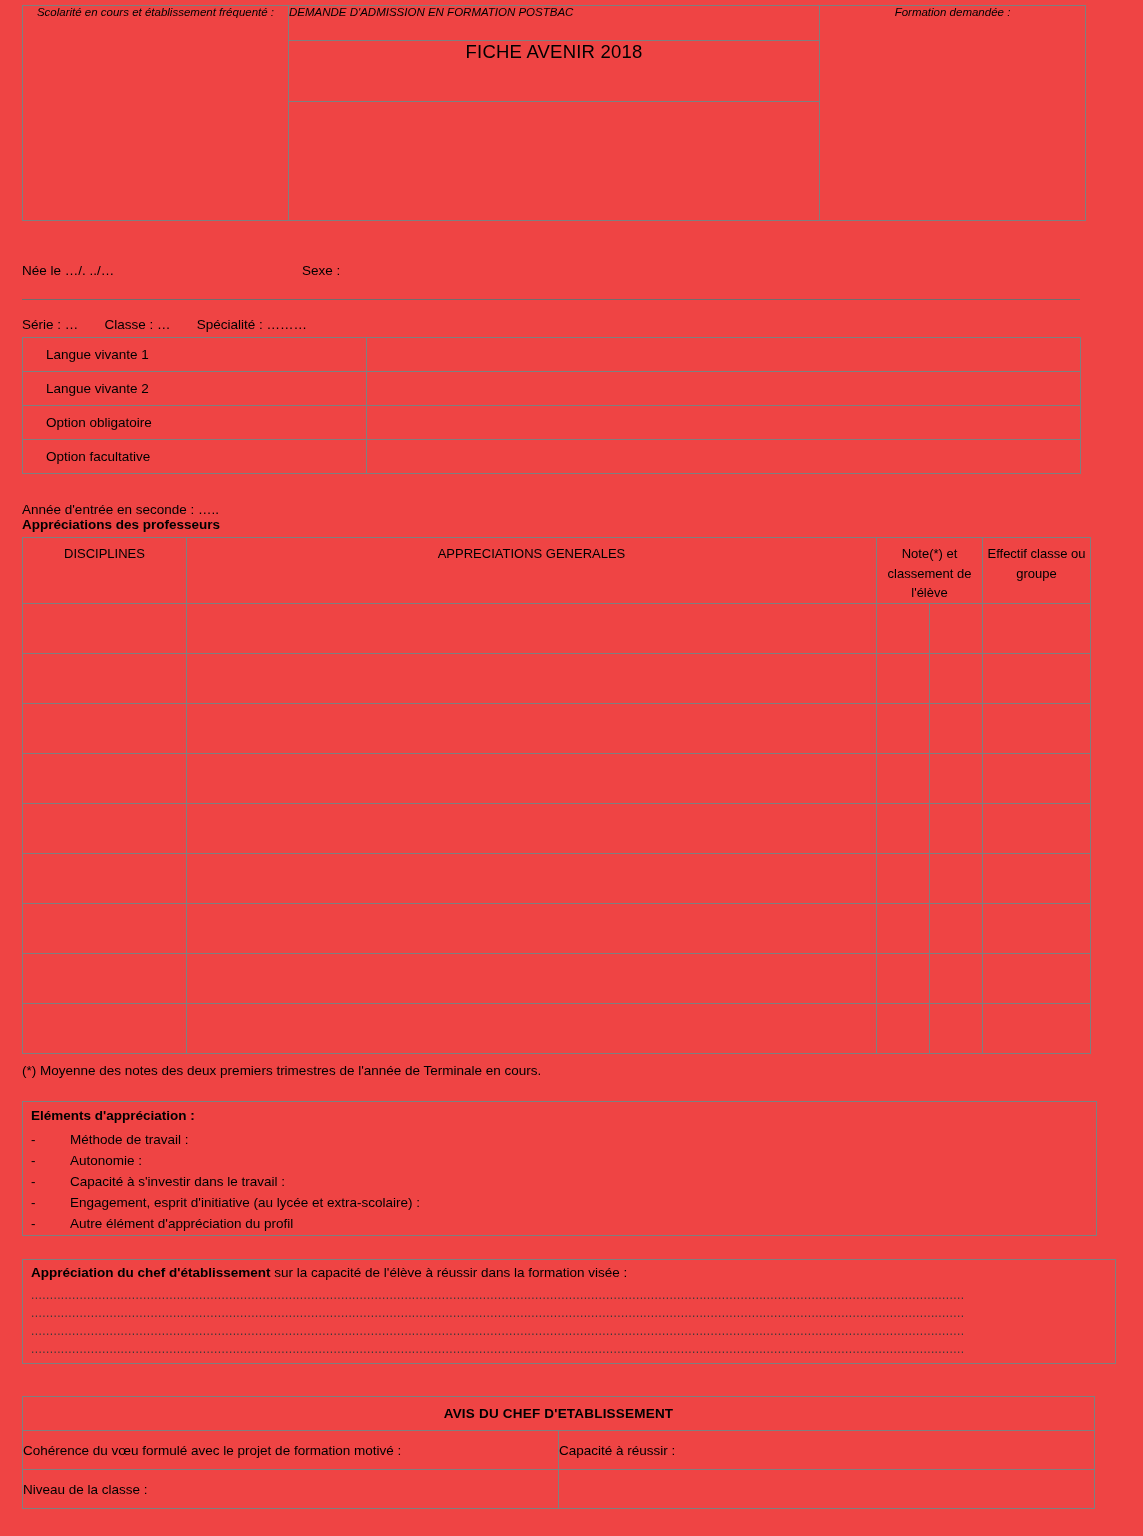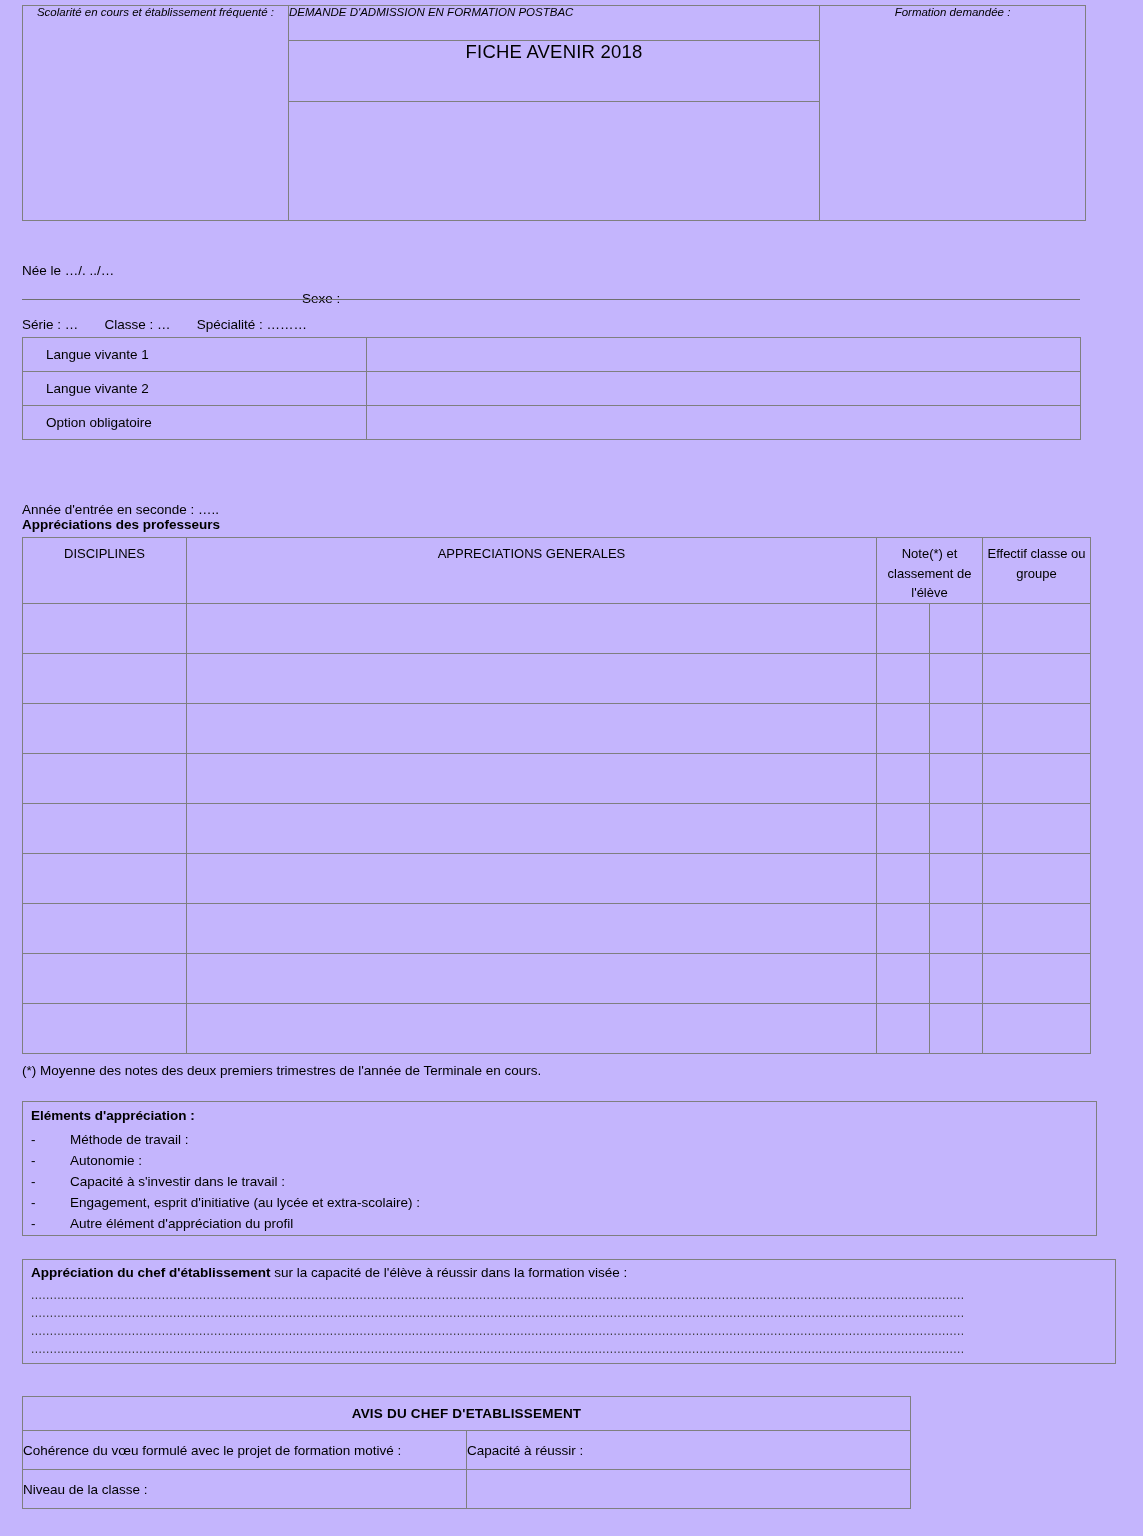--- a/index.html
+++ b/index.html
@@ -8,21 +8,21 @@
     background: #ffffff;
   }
   body {
     font-family: "Liberation Sans", sans-serif;
     color: #000000;
   }
   .page {
     position: relative;
     width: 1143px;
     height: 1536px;
-    background: #c4b5fd;
+    background: #ef4444;
     overflow: hidden;
   }
 
   
   .tbl {
     border-collapse: collapse;
     table-layout: fixed;
   }
   .tbl td, .tbl th {
     border: 1.5px solid #7f7f7f;
@@ -88,21 +88,20 @@
     position: absolute;
     left: 22px;
     top: 263px;
     width: 1060px;
     font-size: 13.5px;
   }
   .birth-line .sexe {
     position: absolute;
     left: 280px;
     top: 0;
-    margin-top: 28px;
   }
 
   .rule {
     position: absolute;
     left: 22px;
     top: 299px;
     width: 1058px;
     height: 0;
     border-top: 1.5px solid #6f6f6f;
   }
@@ -244,21 +243,21 @@
     white-space: nowrap;
     color: #3a3a3a;
     letter-spacing: 0.4px;
   }
 
   
   .avis-table {
     position: absolute;
     left: 22px;
     top: 1396px;
-    width: 889px;
+    width: 1073px;
   }
   .avis-head td {
     text-align: center;
     font-weight: bold;
     font-size: 13.5px;
     height: 33px;
     vertical-align: middle;
     letter-spacing: 0.2px;
   }
   .avis-table tbody td {
@@ -317,20 +316,26 @@
       </tr>
       <tr>
         <td class="lang-label">
           <span>Langue vivante 2</span>
         </td>
         <td></td>
       </tr>
       <tr>
         <td class="lang-label">
           <span>Option obligatoire</span>
+        </td>
+        <td></td>
+      </tr>
+      <tr>
+        <td class="lang-label">
+          <span>Option facultative</span>
         </td>
         <td></td>
       </tr>
     </tbody>
   </table>
 
   <div class="annee-line">Année d'entrée en seconde : …..</div>
 
   <div class="appr-title">Appréciations des professeurs</div>
 

